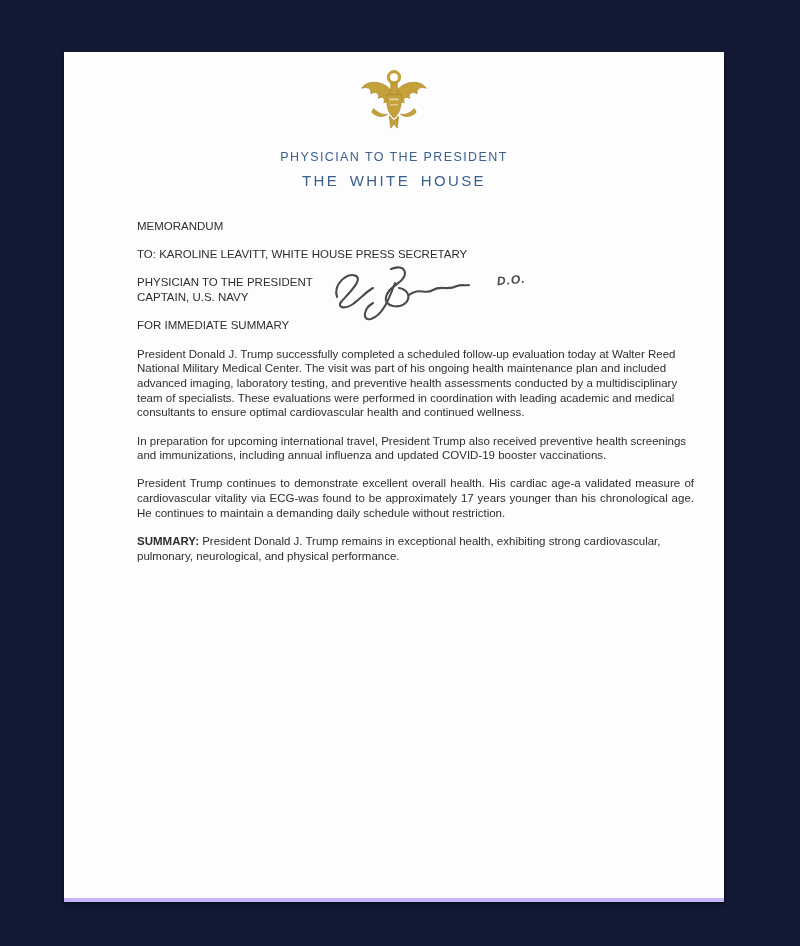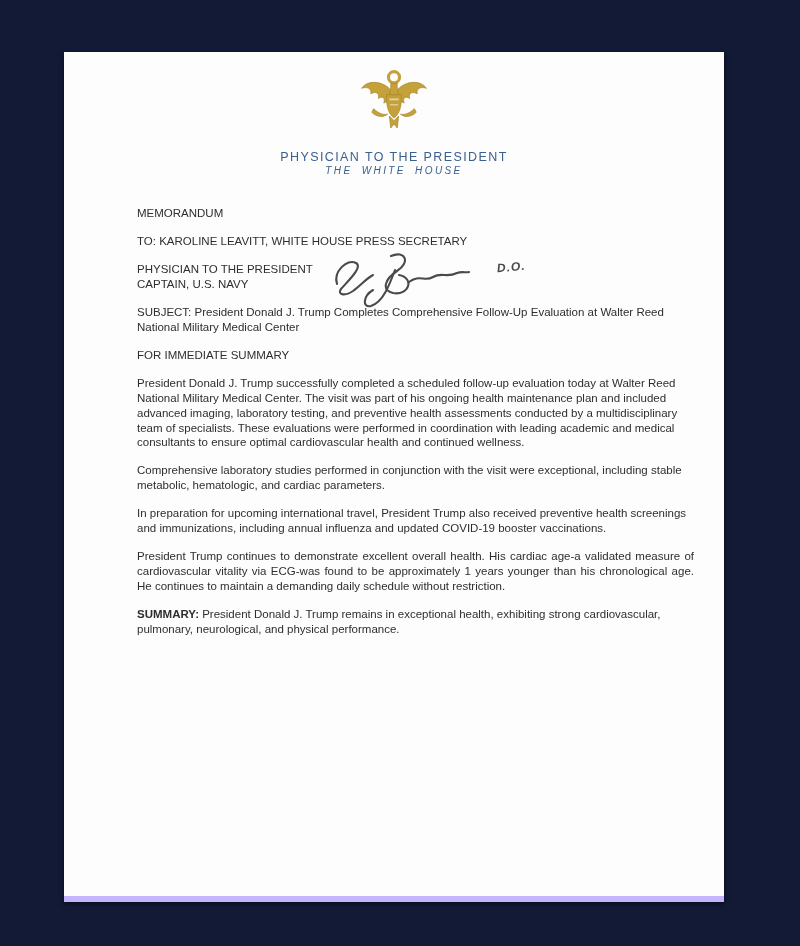--- a/index.html
+++ b/index.html
@@ -18,47 +18,46 @@
     font-family:"Liberation Sans","DejaVu Sans",sans-serif;
     position:relative;
     overflow:hidden;
   }
   .page{
     position:absolute;
     left:64px;top:52px;
     width:660px;height:850px;
     background:var(--paper);
     box-shadow:0 2px 5px rgba(0,0,0,0.55);
-    border-bottom:6px solid #c4b5fd;
+    border-bottom:4px solid #c4b5fd;
     box-sizing:border-box;
   }
   .letterhead{
     text-align:center;
     padding-top:15px;
   }
   .eagle{
     display:block;
     margin:0 auto;
     width:78px;height:74px;
   }
   .lh-title{
     margin-top:9px;
     color:var(--header-blue);
     font-size:12.5px;
     letter-spacing:1.4px;
     font-weight:400;
   }
   .lh-subtitle{
-    margin-top:1px;
+    margin-top:8px;
     color:var(--header-blue);
-    font-size:10px;
+    font-size:15px;
     letter-spacing:2.4px;
     word-spacing:4px;
     font-weight:400;
-    font-style:italic;
   }
   .memo-body{
     padding:30px 30px 0 73px;
     color:var(--ink);
     font-size:11.5px;
     line-height:14.7px;
   }
   .memo-body p{margin:0 0 13.5px 0;}
   .from-block{position:relative;margin:0 0 13.5px 0;}
   .from-block p{margin:0;}
@@ -130,24 +129,22 @@
             <path d="M62,8 C76,2 82,14 68,23 C56,31 52,42 64,45 C80,48 86,30 70,27"></path>
             <path d="M66,22 C60,38 54,54 42,58 C33,60 34,48 44,42"></path>
 
             <path d="M80,34 C90,26 96,34 104,29 C112,24 118,30 128,25 C133,23 137,25 140,24"></path>
           </g>
         </svg>
         <span class="sig-do">D.O.</span>
       </div>
     </div>
 
-    <p>SUBJECT: President Donald J. Trump Completes Comprehensive Follow-Up Evaluation at Walter Reed National Military Medical Center</p>
     <p>FOR IMMEDIATE SUMMARY</p>
 
     <p>President Donald J. Trump successfully completed a scheduled follow-up evaluation today at Walter Reed National Military Medical Center. The visit was part of his ongoing health maintenance plan and included advanced imaging, laboratory testing, and preventive health assessments conducted by a multidisciplinary team of specialists. These evaluations were performed in coordination with leading academic and medical consultants to ensure optimal cardiovascular health and continued wellness.</p>
-    <p>Comprehensive laboratory studies performed in conjunction with the visit were exceptional, including stable metabolic, hematologic, and cardiac parameters.</p>
     <p>In preparation for upcoming international travel, President Trump also received preventive health screenings and immunizations, including annual influenza and updated COVID-19 booster vaccinations.</p>
-    <p class="justify">President Trump continues to demonstrate excellent overall health. His cardiac age-a validated measure of cardiovascular vitality via ECG-was found to be approximately 1 years younger than his chronological age. He continues to maintain a demanding daily schedule without restriction.</p>
+    <p class="justify">President Trump continues to demonstrate excellent overall health. His cardiac age-a validated measure of cardiovascular vitality via ECG-was found to be approximately 17 years younger than his chronological age. He continues to maintain a demanding daily schedule without restriction.</p>
 
     <p><span class="b">SUMMARY:</span> <span>President Donald J. Trump remains in exceptional health, exhibiting strong cardiovascular, pulmonary, neurological, and physical performance.</span></p>
   </div>
 
 </div>
 
 </body></html>

